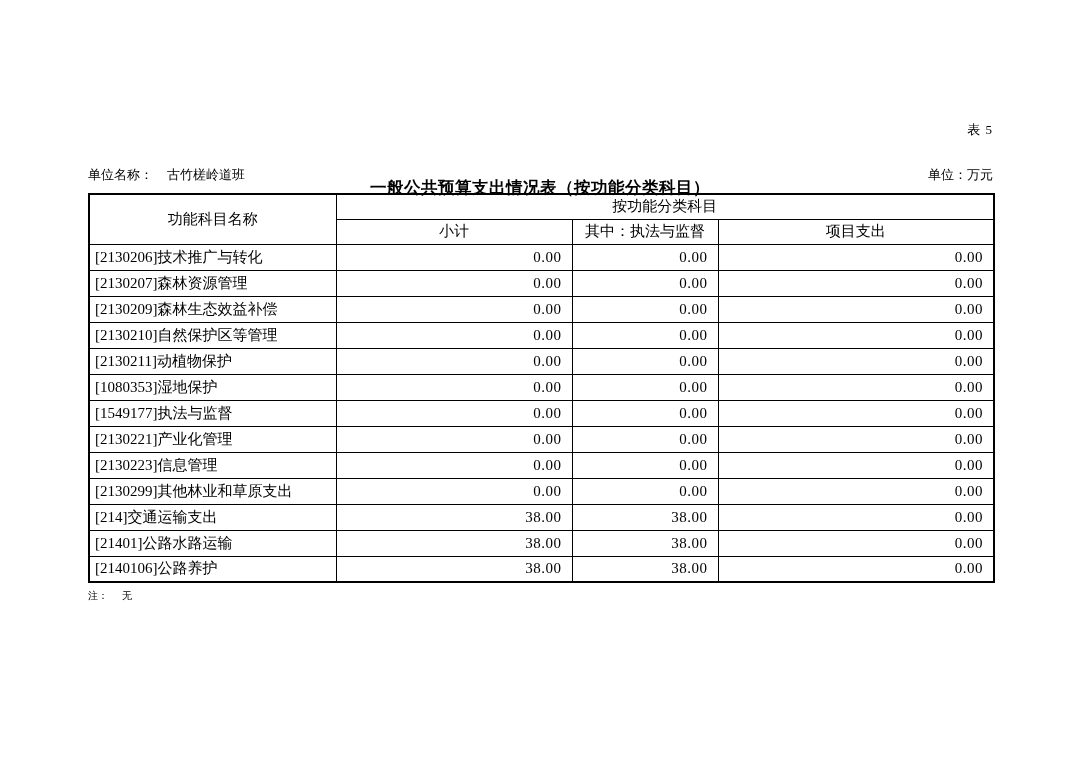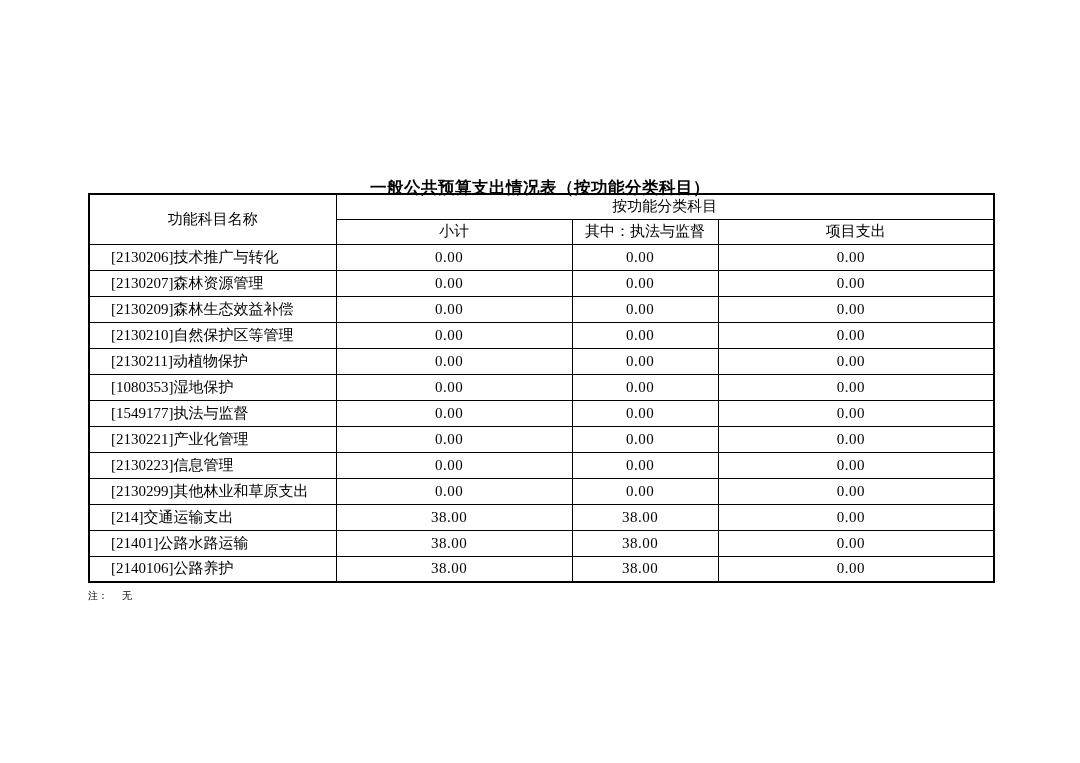--- a/index.html
+++ b/index.html
@@ -63,39 +63,46 @@
     font-weight: normal;
     overflow: hidden;
     white-space: nowrap;
   }
   table.budget th { text-align: center; height: 25px; }
   col.c1 { width: 247px; }
   col.c2 { width: 236px; }
   col.c3 { width: 146px; }
   col.c4 { width: 276px; }
   table.budget td { height: 26px; }
-  td.name { text-align: left; padding-left: 21px; }
-  td.num  { text-align: center; padding-right: 10px; letter-spacing: 0.5px; }
+  td.name { text-align: left; padding-left: 5px; }
+  td.num  { text-align: right; padding-right: 10px; letter-spacing: 0.5px; }
   .note-row {
     position: absolute;
     top: 589px;
     left: 88px;
     width: 905px;
     font-size: 10px;
   }
   .note-row .note-text { margin-left: 14px; }
 </style>
 </head>
 <body>
 
 <div class="page">
 
+  <div class="table-label">表 5</div>
 
   <div class="doc-title">一般公共预算支出情况表（按功能分类科目）</div>
 
+  <div class="meta-row">
+    <div class="meta-left">
+      <span>单位名称：</span><span class="unit-name">古竹槎岭道班</span>
+    </div>
+    <div class="meta-right">单位：万元</div>
+  </div>
 
   <table class="budget">
     <colgroup>
         <col class="c1">
         <col class="c2">
         <col class="c3">
         <col class="c4">
       </colgroup>
     <thead>
       <tr>

